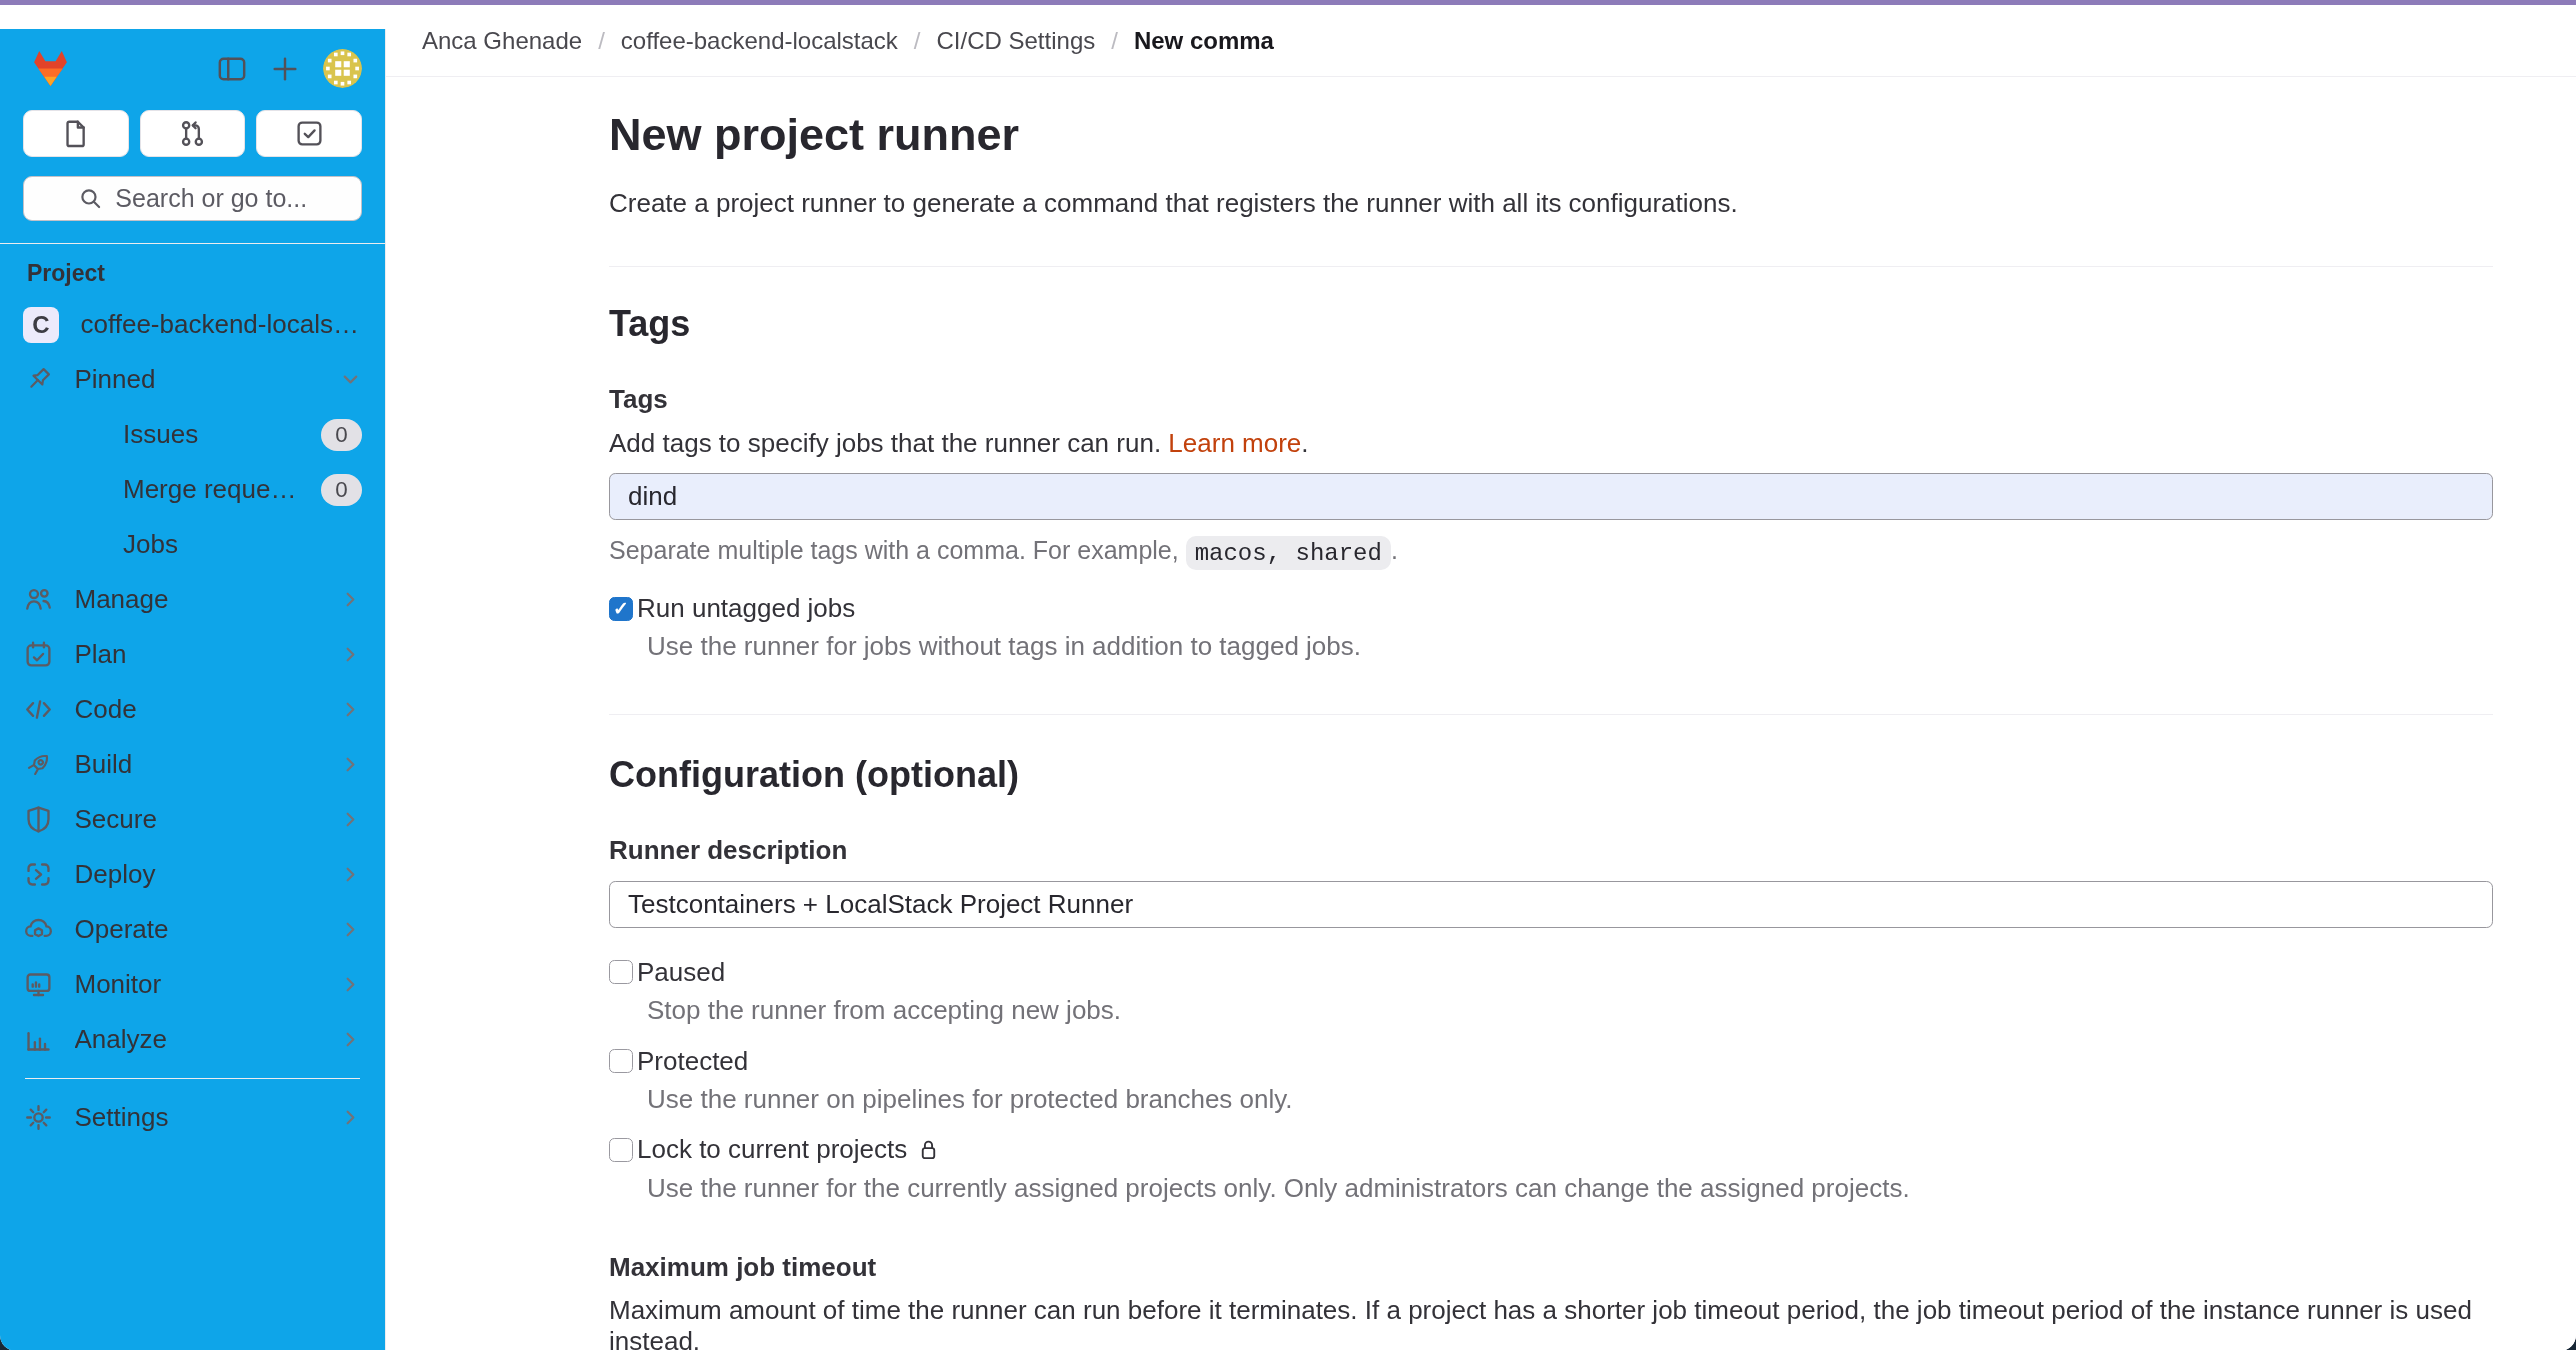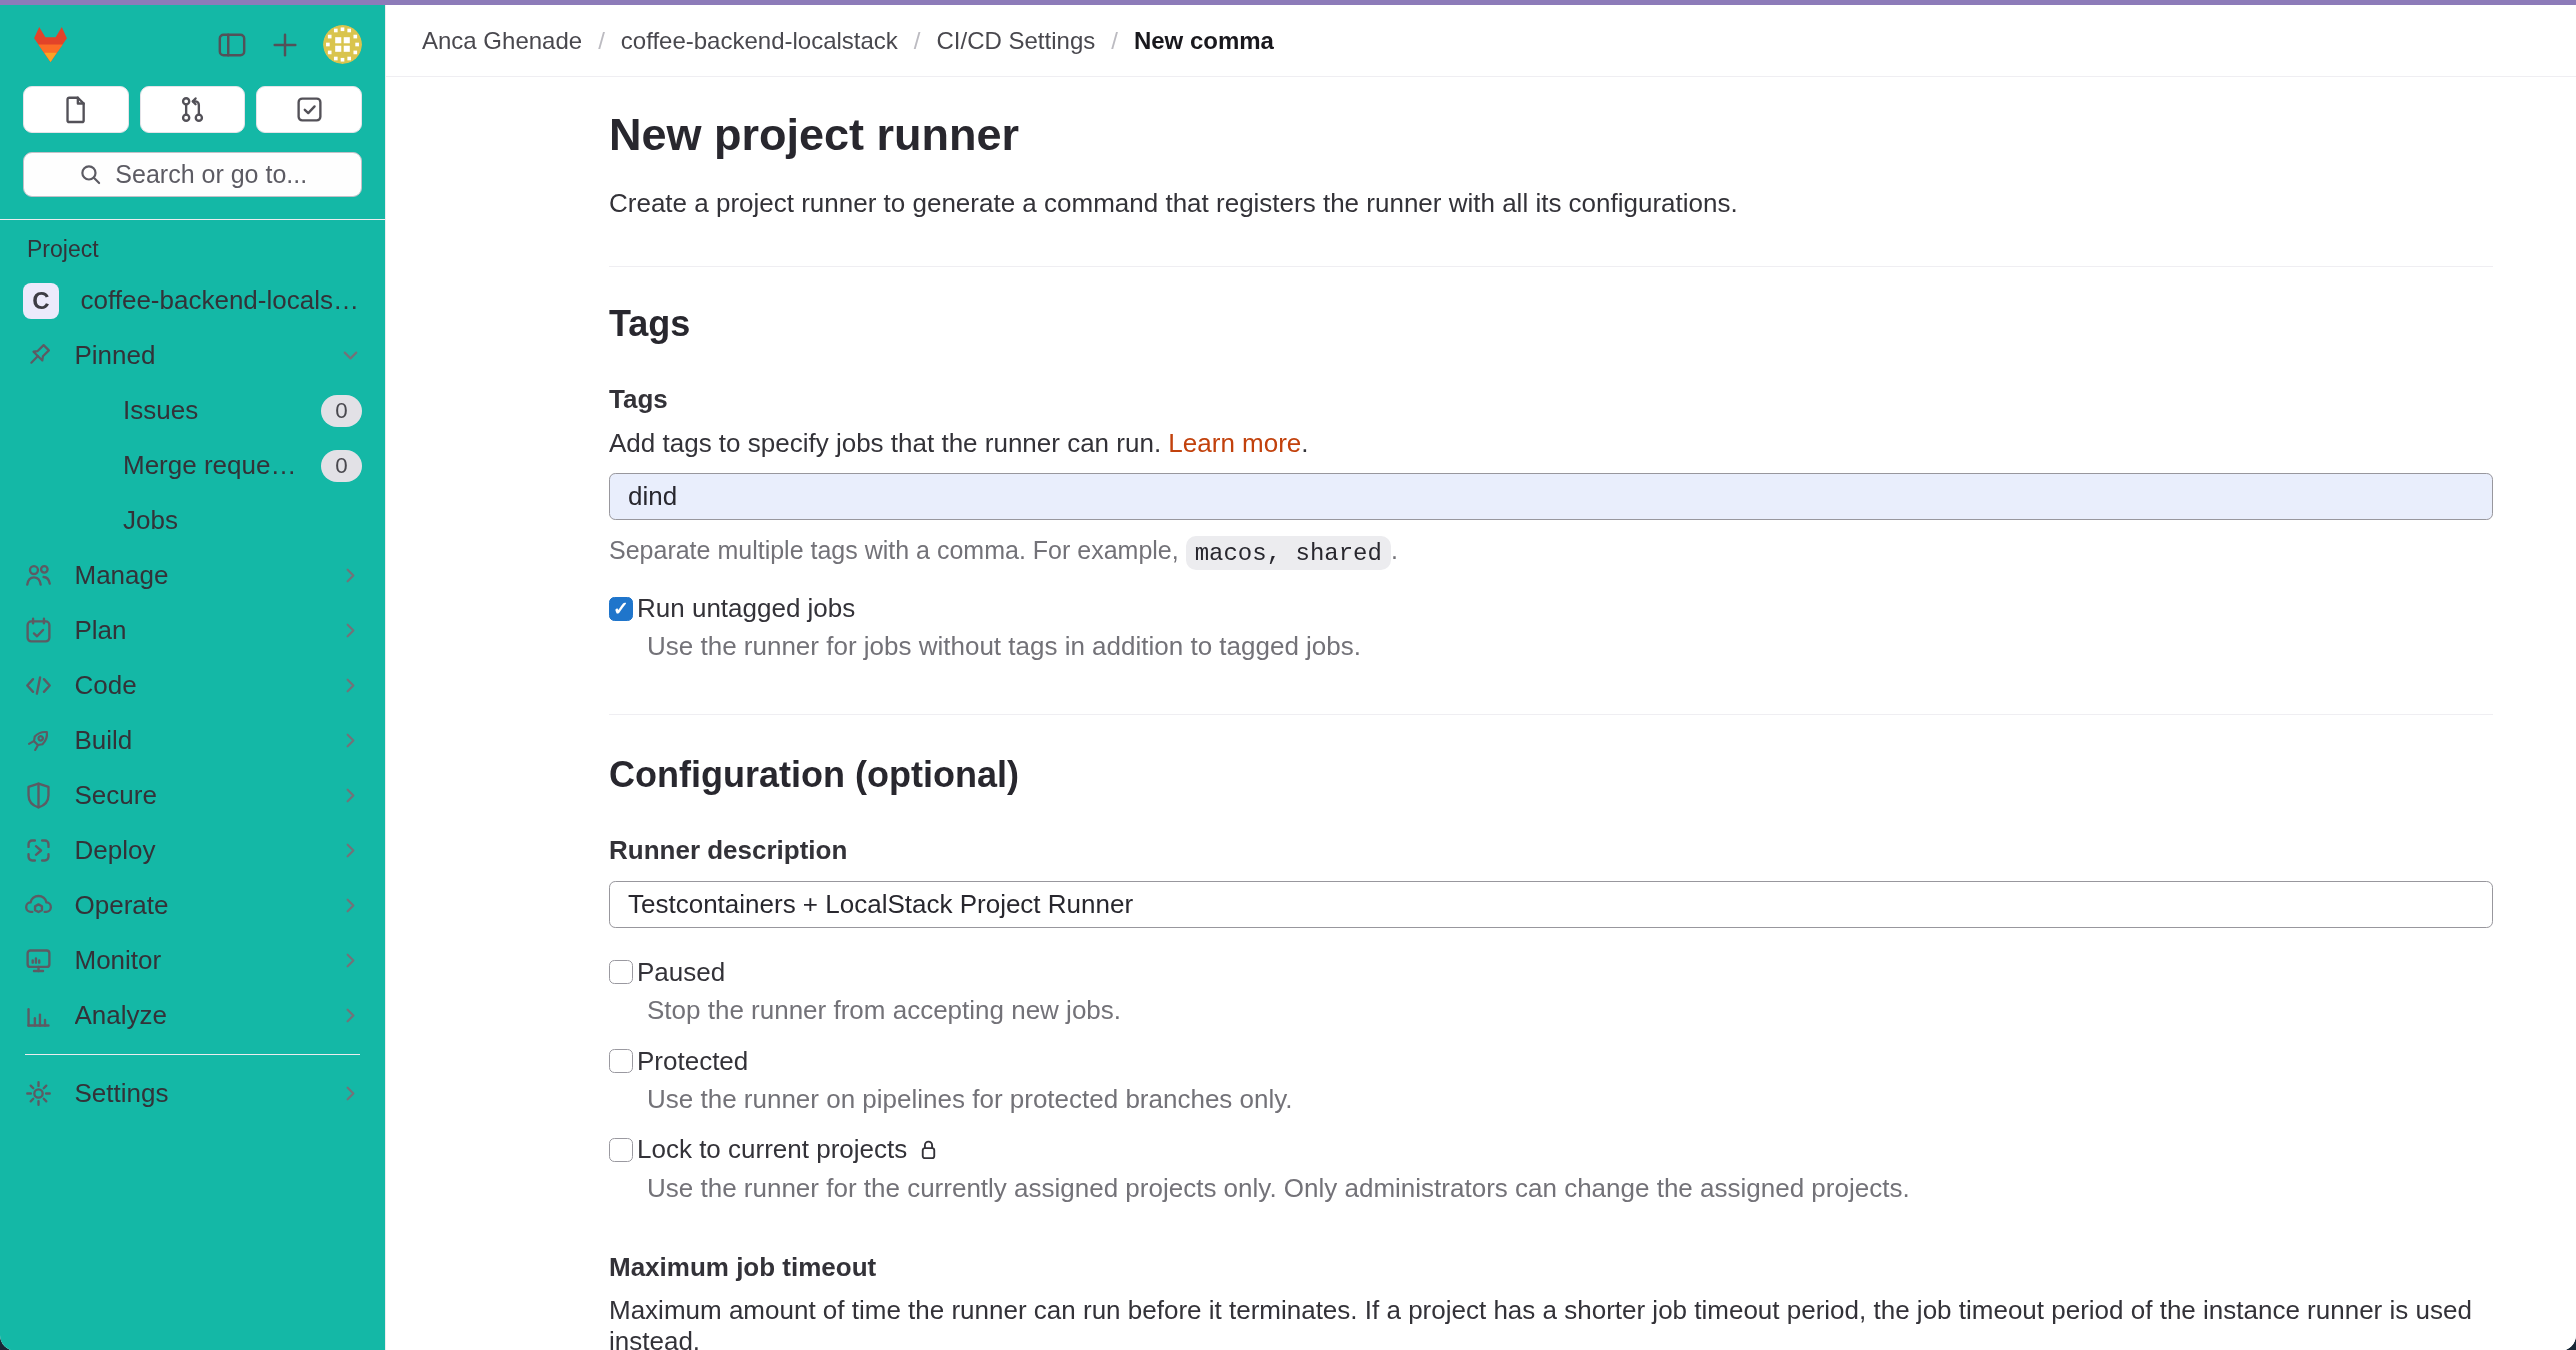--- a/index.html
+++ b/index.html
@@ -4,35 +4,35 @@
 <style>
   * { box-sizing: border-box; margin: 0; padding: 0; }
   html,body { width: 2576px; height: 1351px; overflow: hidden; background: #182736;
               font-family: "Liberation Sans", sans-serif; color: #333238; }
   .app { width: 2576px; height: 1351px; background: #fff; border-radius: 0 0 16px 16px;
          overflow: hidden; display: flex; flex-direction: column; }
   .accent-bar { height: 5.4px; background: #8d7bb9; flex: 0 0 auto; }
   .shell { flex: 1; display: flex; min-height: 0; }
 
   
-  .sidebar { width: 386px; flex: 0 0 386px; background: #14b8a6; border-right: 1.8px solid #ececef;
-             display: flex; flex-direction: column; }
+  .sidebar { width: 386px; flex: 0 0 386px; background: #0ea5e9; border-right: 1.8px solid #ececef;
+             display: flex; flex-direction: column; margin-top: 24px; }
   .sb-head { display: flex; align-items: center; justify-content: space-between; padding: 19.7px 23px 9px 30px; }
   .sb-head-right { display: flex; align-items: center; gap: 23px; }
   .icon-btn { background: none; border: none; cursor: pointer; color: #535158; display: flex; align-items: center; }
   .avatar { width: 39px; height: 39px; border-radius: 50%; overflow: hidden; }
   .sb-shortcuts { display: flex; gap: 10.7px; padding: 12.5px 23px 0 23px; }
   .sb-shortcuts button { flex: 1; height: 47px; background: #fff; border: 1.8px solid #e4e3e8;
                          border-radius: 9px; display: flex; align-items: center; justify-content: center;
                          color: #535158; cursor: pointer; }
   .sb-search { margin: 19.7px 23px 21.5px 23px; height: 45px; border: 1.8px solid #c2c1c8; border-radius: 9px;
                background: #fefefe; display: flex; align-items: center; justify-content: center; gap: 12.5px;
                color: #5c5b63; font-size: 25px; cursor: text; }
   .sb-scroll { border-top: 1.8px solid #ececef; padding-top: 16px; flex: 1; }
-  .sb-section-label { padding: 0 27px; font-size: 23px; font-weight: 400; color: #333238; margin-bottom: 10.7px; }
+  .sb-section-label { padding: 0 27px; font-size: 23px; font-weight: 700; color: #333238; margin-bottom: 10.7px; }
   .sb-row { height: 55px; display: flex; align-items: center; padding: 0 23px; gap: 21.5px;
             font-size: 26px; color: #333238; cursor: pointer; border-radius: 9px; }
   .sb-row .grow { flex: 1; white-space: nowrap; overflow: hidden; text-overflow: ellipsis; }
   .proj-avatar { width: 36px; height: 36px; border-radius: 8px; background: #eceafb; color: #3d3c44;
                  font-size: 24px; font-weight: 600; display: flex; align-items: center; justify-content: center; }
   .sb-icon { width: 30px; display: flex; justify-content: center; color: #5c5b63; }
   .sb-sub { padding-left: 123px; }
   .badge { min-width: 41px; height: 32px; padding: 0 10.7px; border-radius: 18px; background: #e2e1e6;
            color: #49484e; font-size: 22.4px; display: flex; align-items: center; justify-content: center; }
   .chev { color: #737278; display: flex; }

